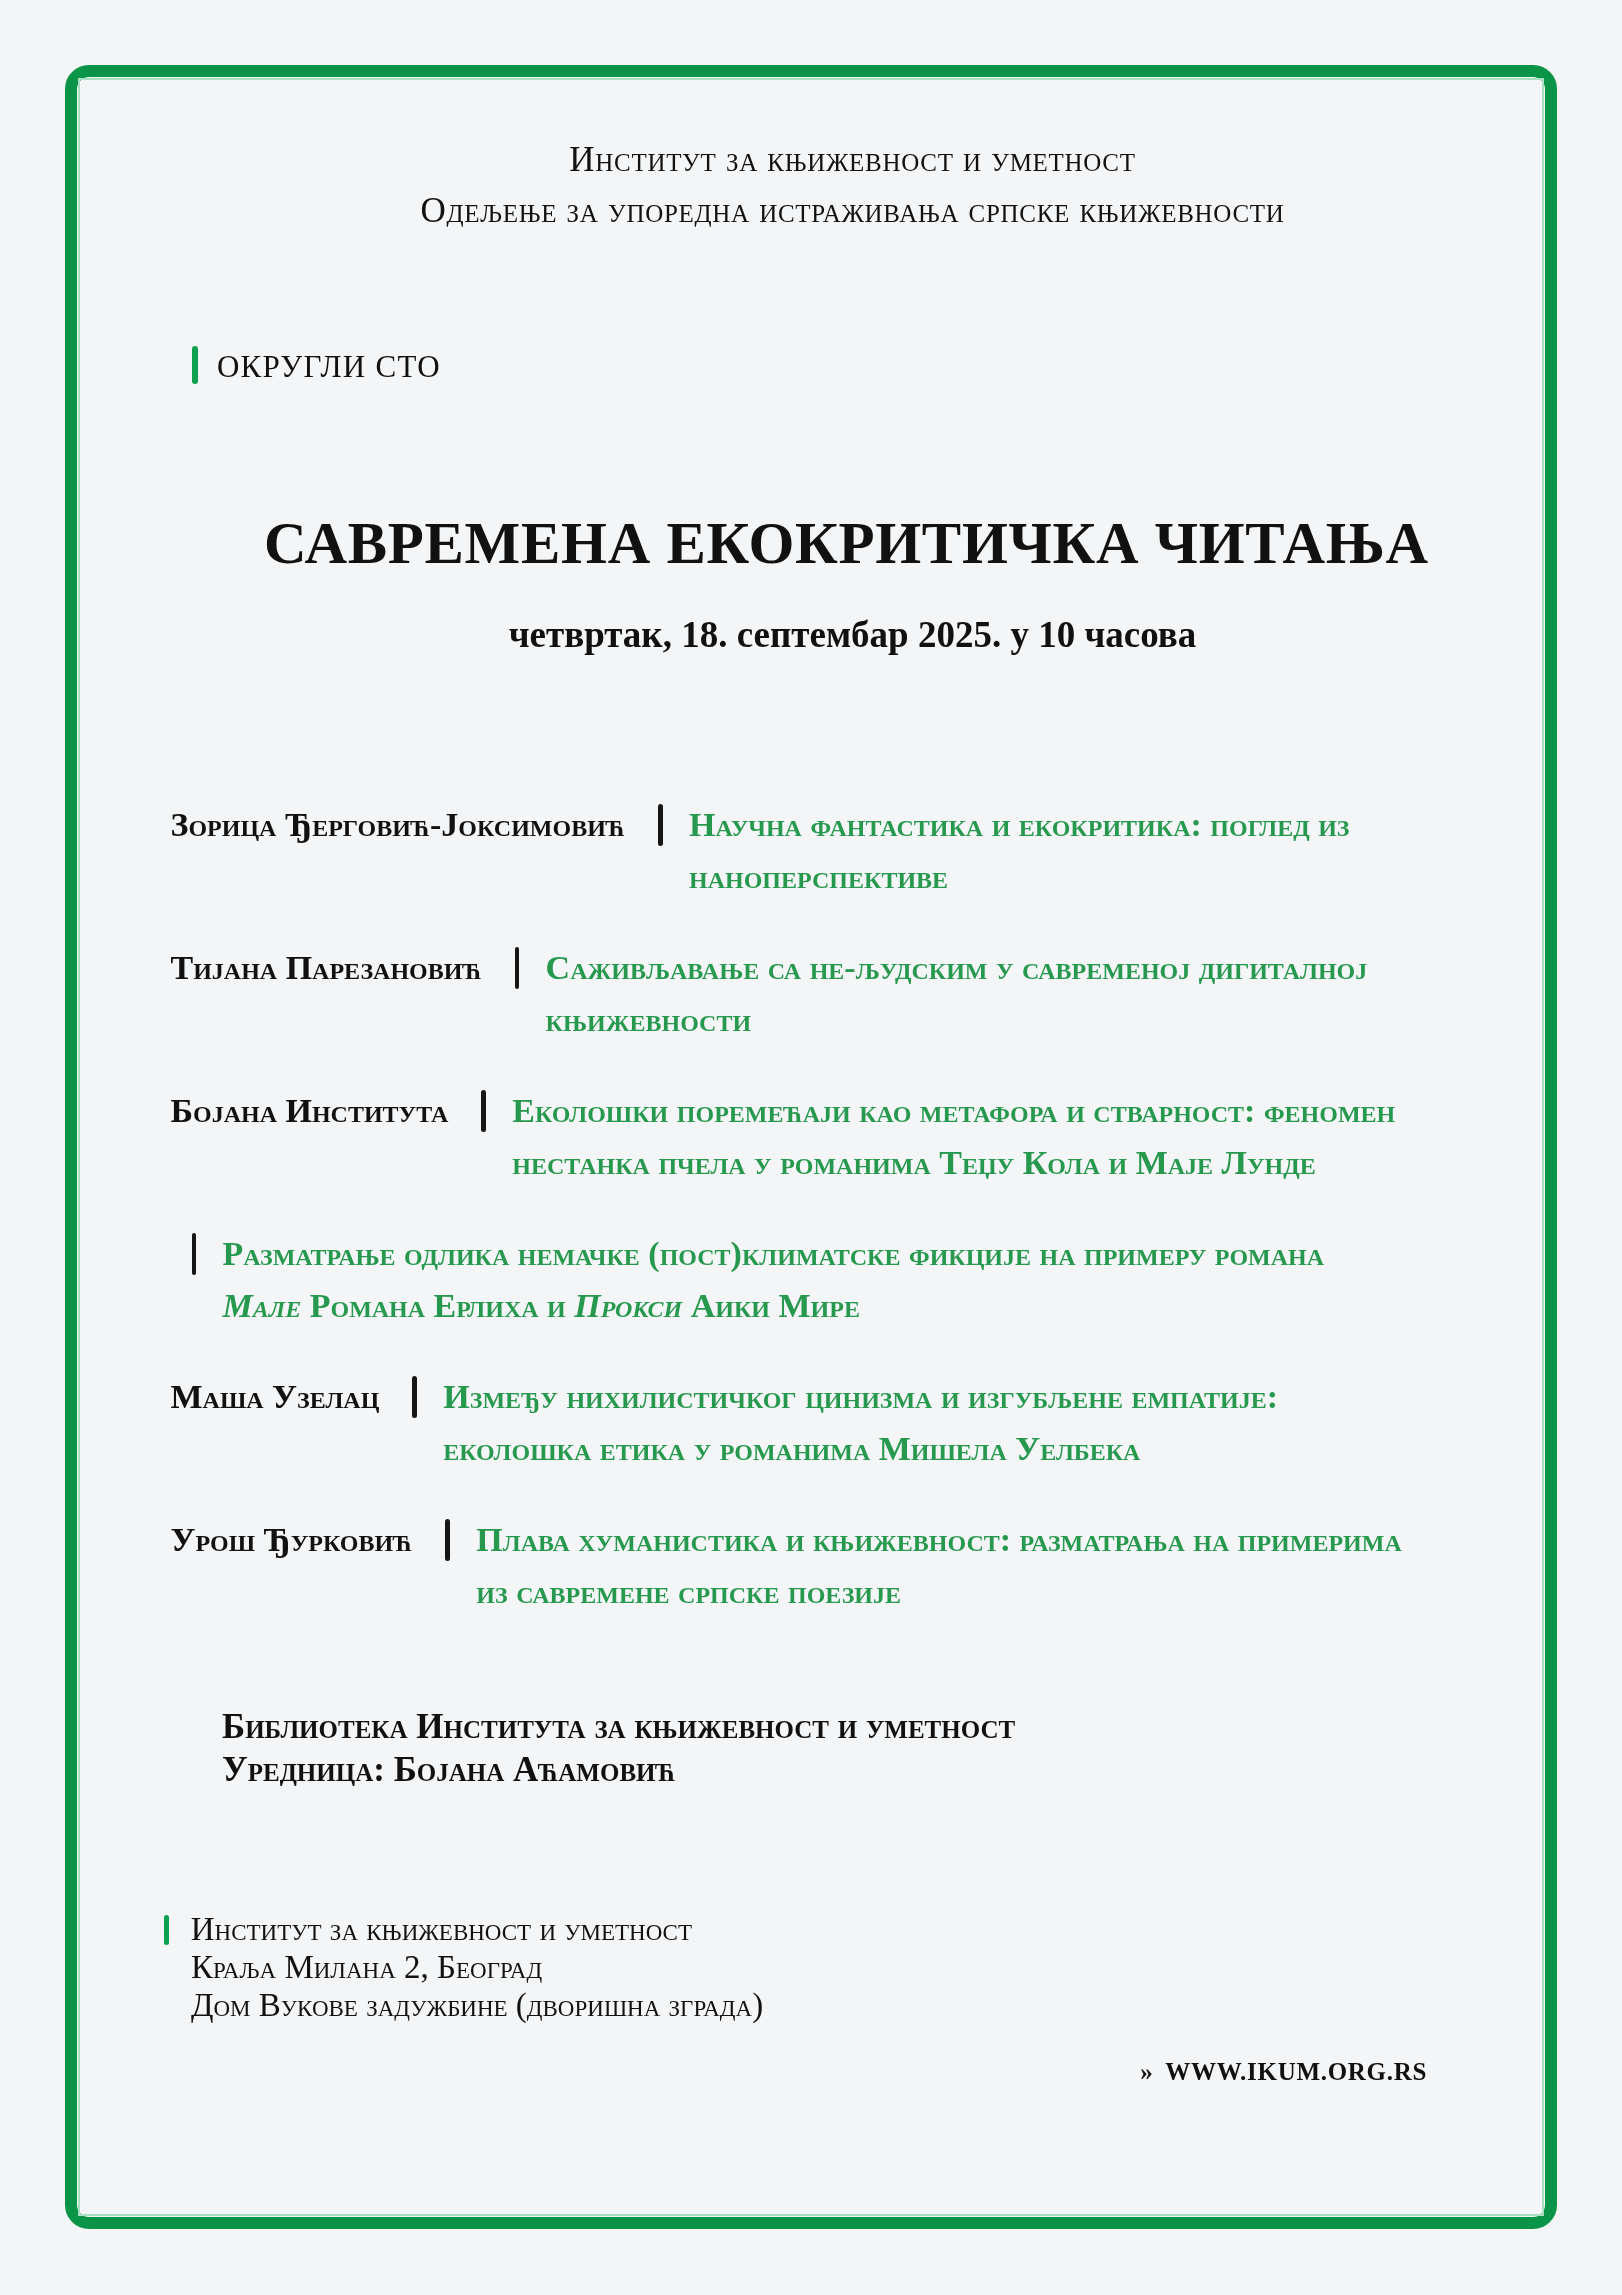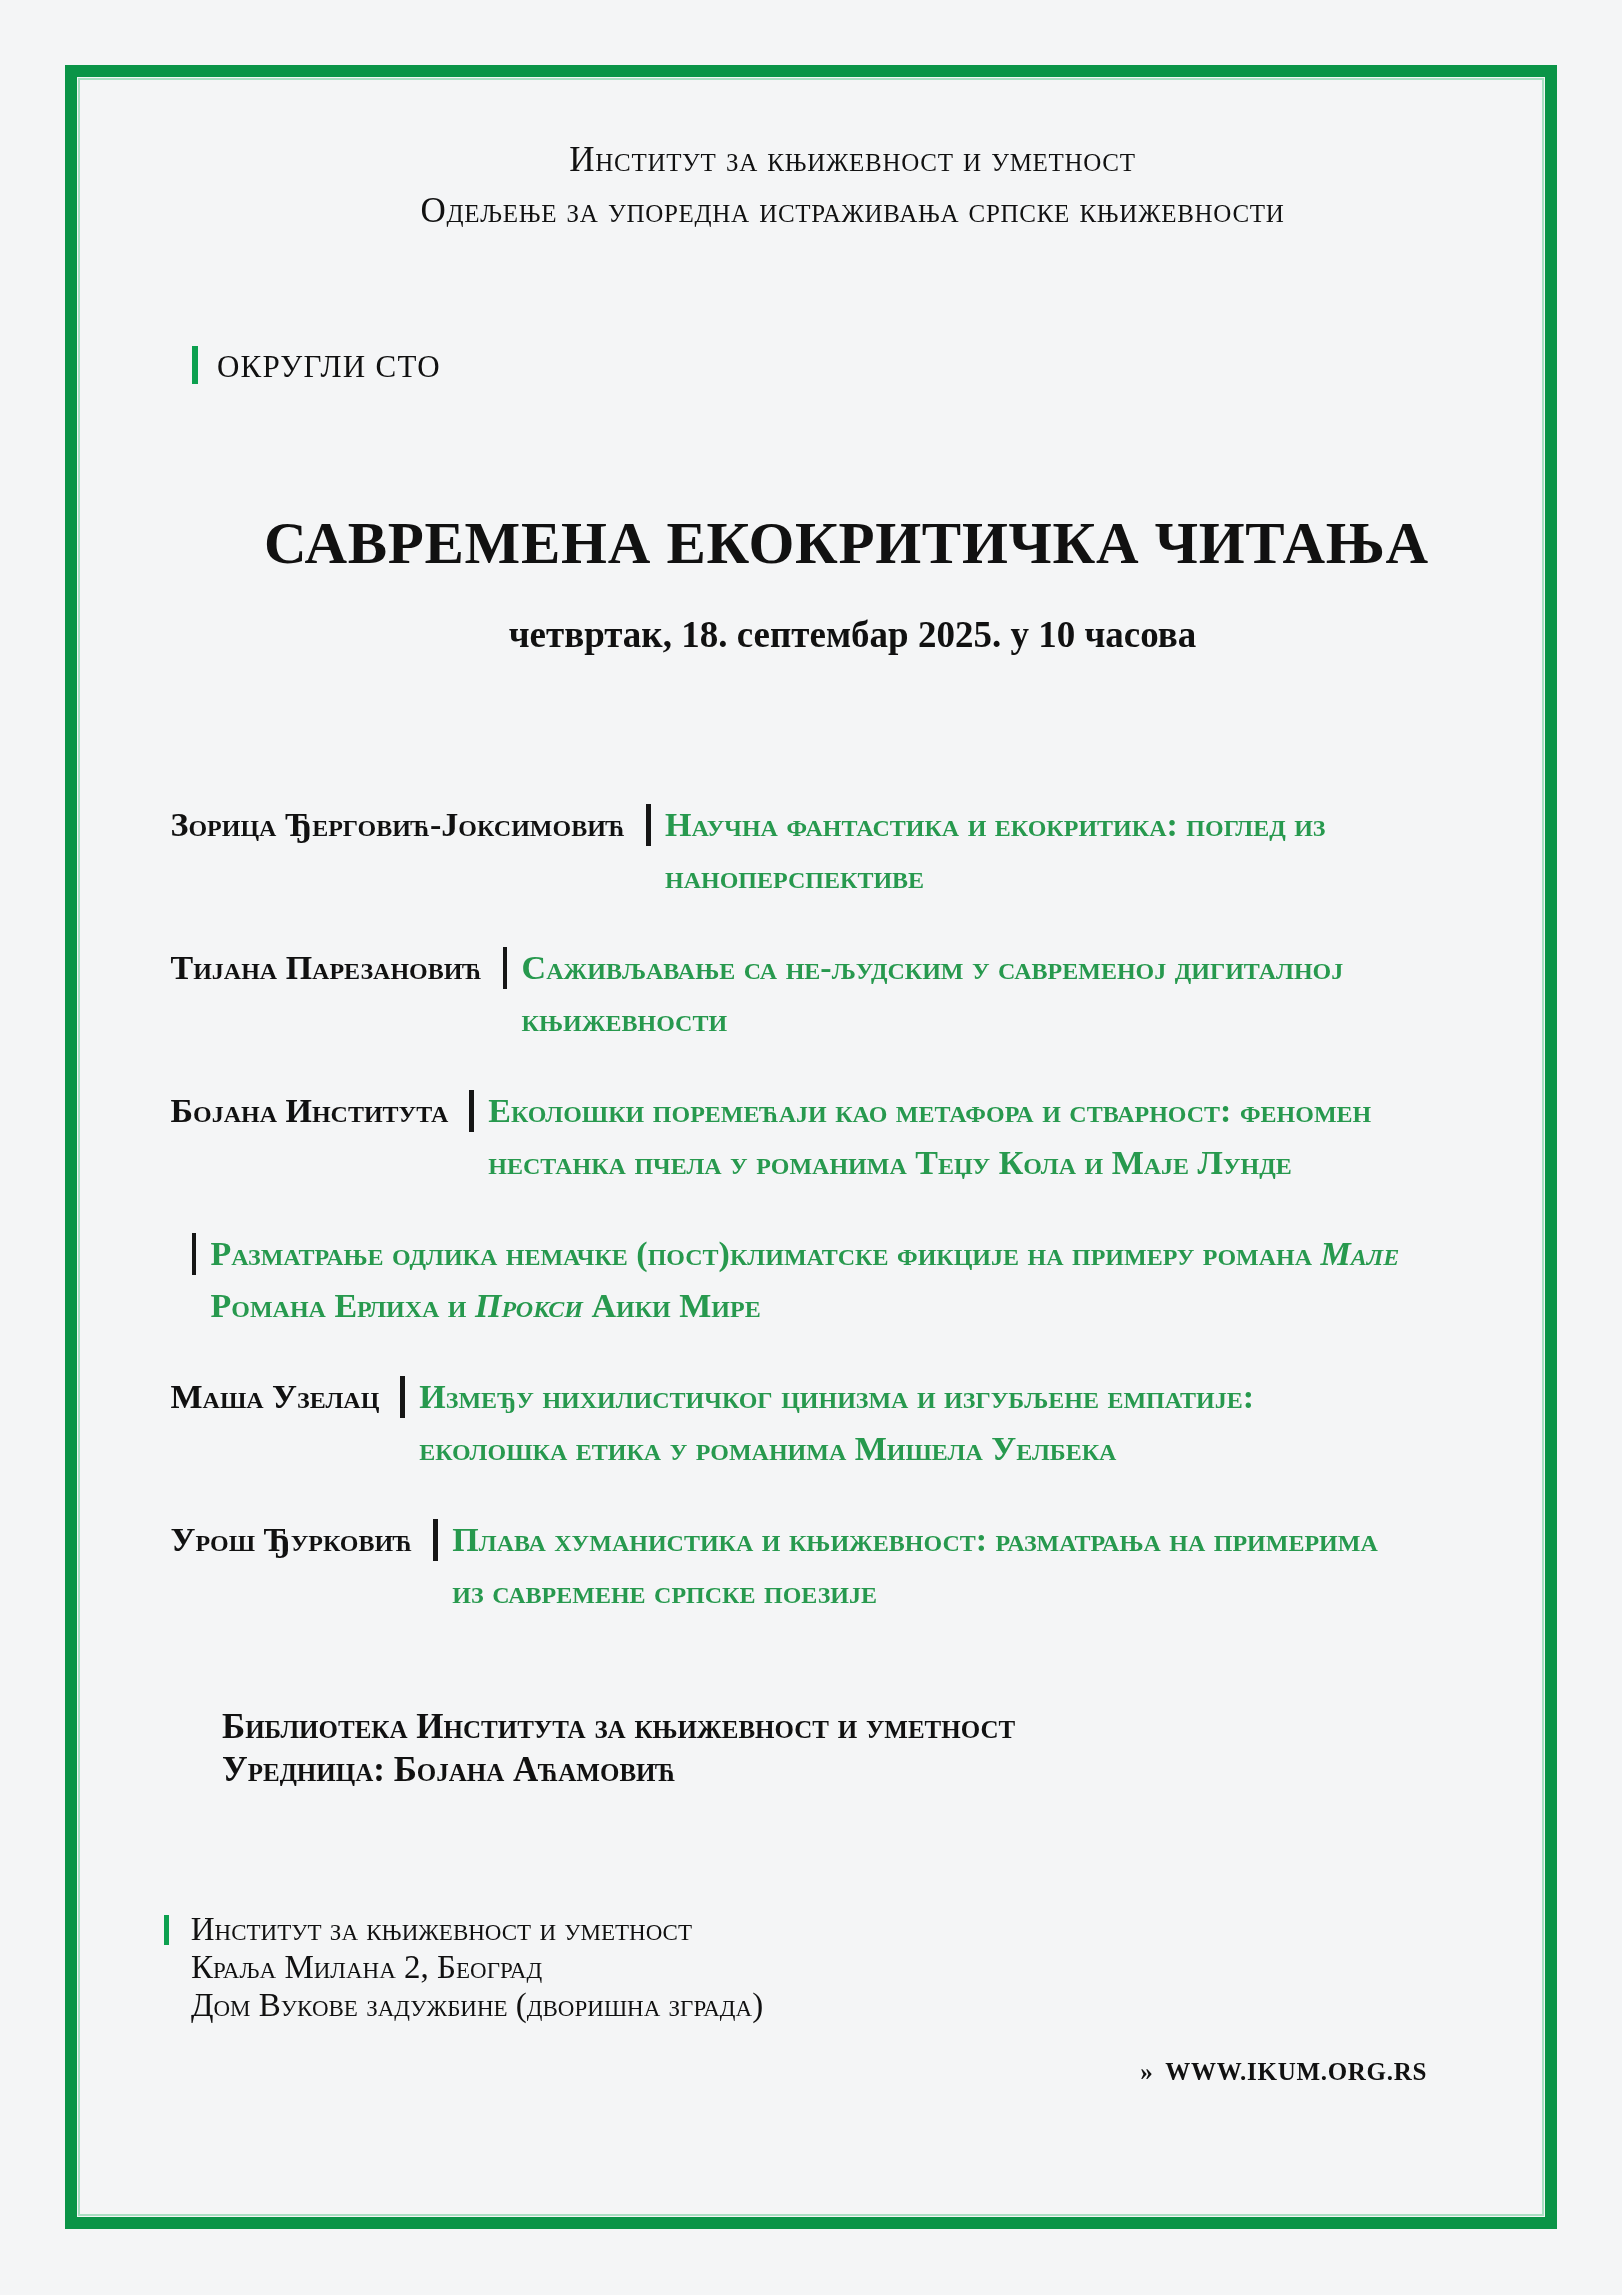--- a/index.html
+++ b/index.html
@@ -2,21 +2,21 @@
 <html style="--c-bg: #f4f5f6; --c-border: #0a9447; --c-accent: #0ca04f; --c-title: #27994e; --c-text: #111111;font-size:10.5px"><head>
 <meta charset="utf-8">
 <style>
   :root {
     --c-bg: #f4f5f6;
     --c-border: #0a9447;
     --c-accent: #0ca04f;
     --c-title: #27994e;
     --c-text: #111111;
   }
-  * { box-sizing: border-box; }
+  * { box-sizing: border-box; border-radius: 24px; }
   html, body { margin: 0; padding: 0; }
   body {
     width: 1622px; height: 2295px;
     background: var(--c-bg);
     font-family: "Liberation Serif", "DejaVu Serif", serif;
     color: var(--c-text);
   }
   .page {
     position: relative;
     width: 1622px; height: 2295px;
@@ -86,20 +86,21 @@
     padding: 0 134px 0 6.5px;
   }
   .entry {
     display: flex;
     align-items: flex-start;
     margin-top: 39px;
     font-size: 34px;
     line-height: 52px;
     font-variant: small-caps;
     font-weight: 700;
+    gap: 12px;
   }
   .entry:first-child { margin-top: 0; }
   .sname { flex: none; white-space: nowrap; }
   .sep {
     flex: none;
     width: 4.6px; height: 42px;
     margin: 5.2px 14.4px 0 21px;
     background: #161616;
   }
   .stitle { flex: 1; color: var(--c-title); font-family: Liberation Serif, serif; }

